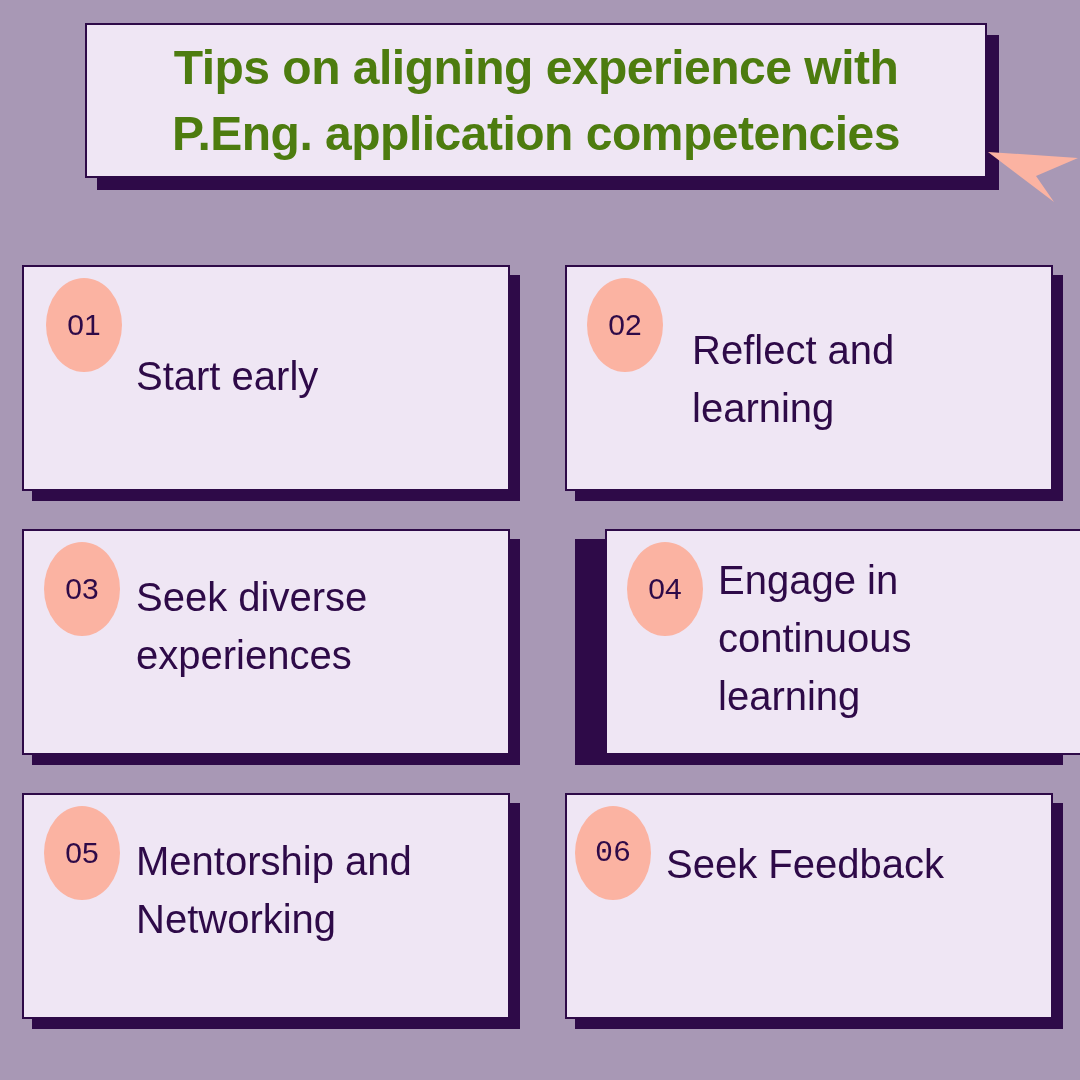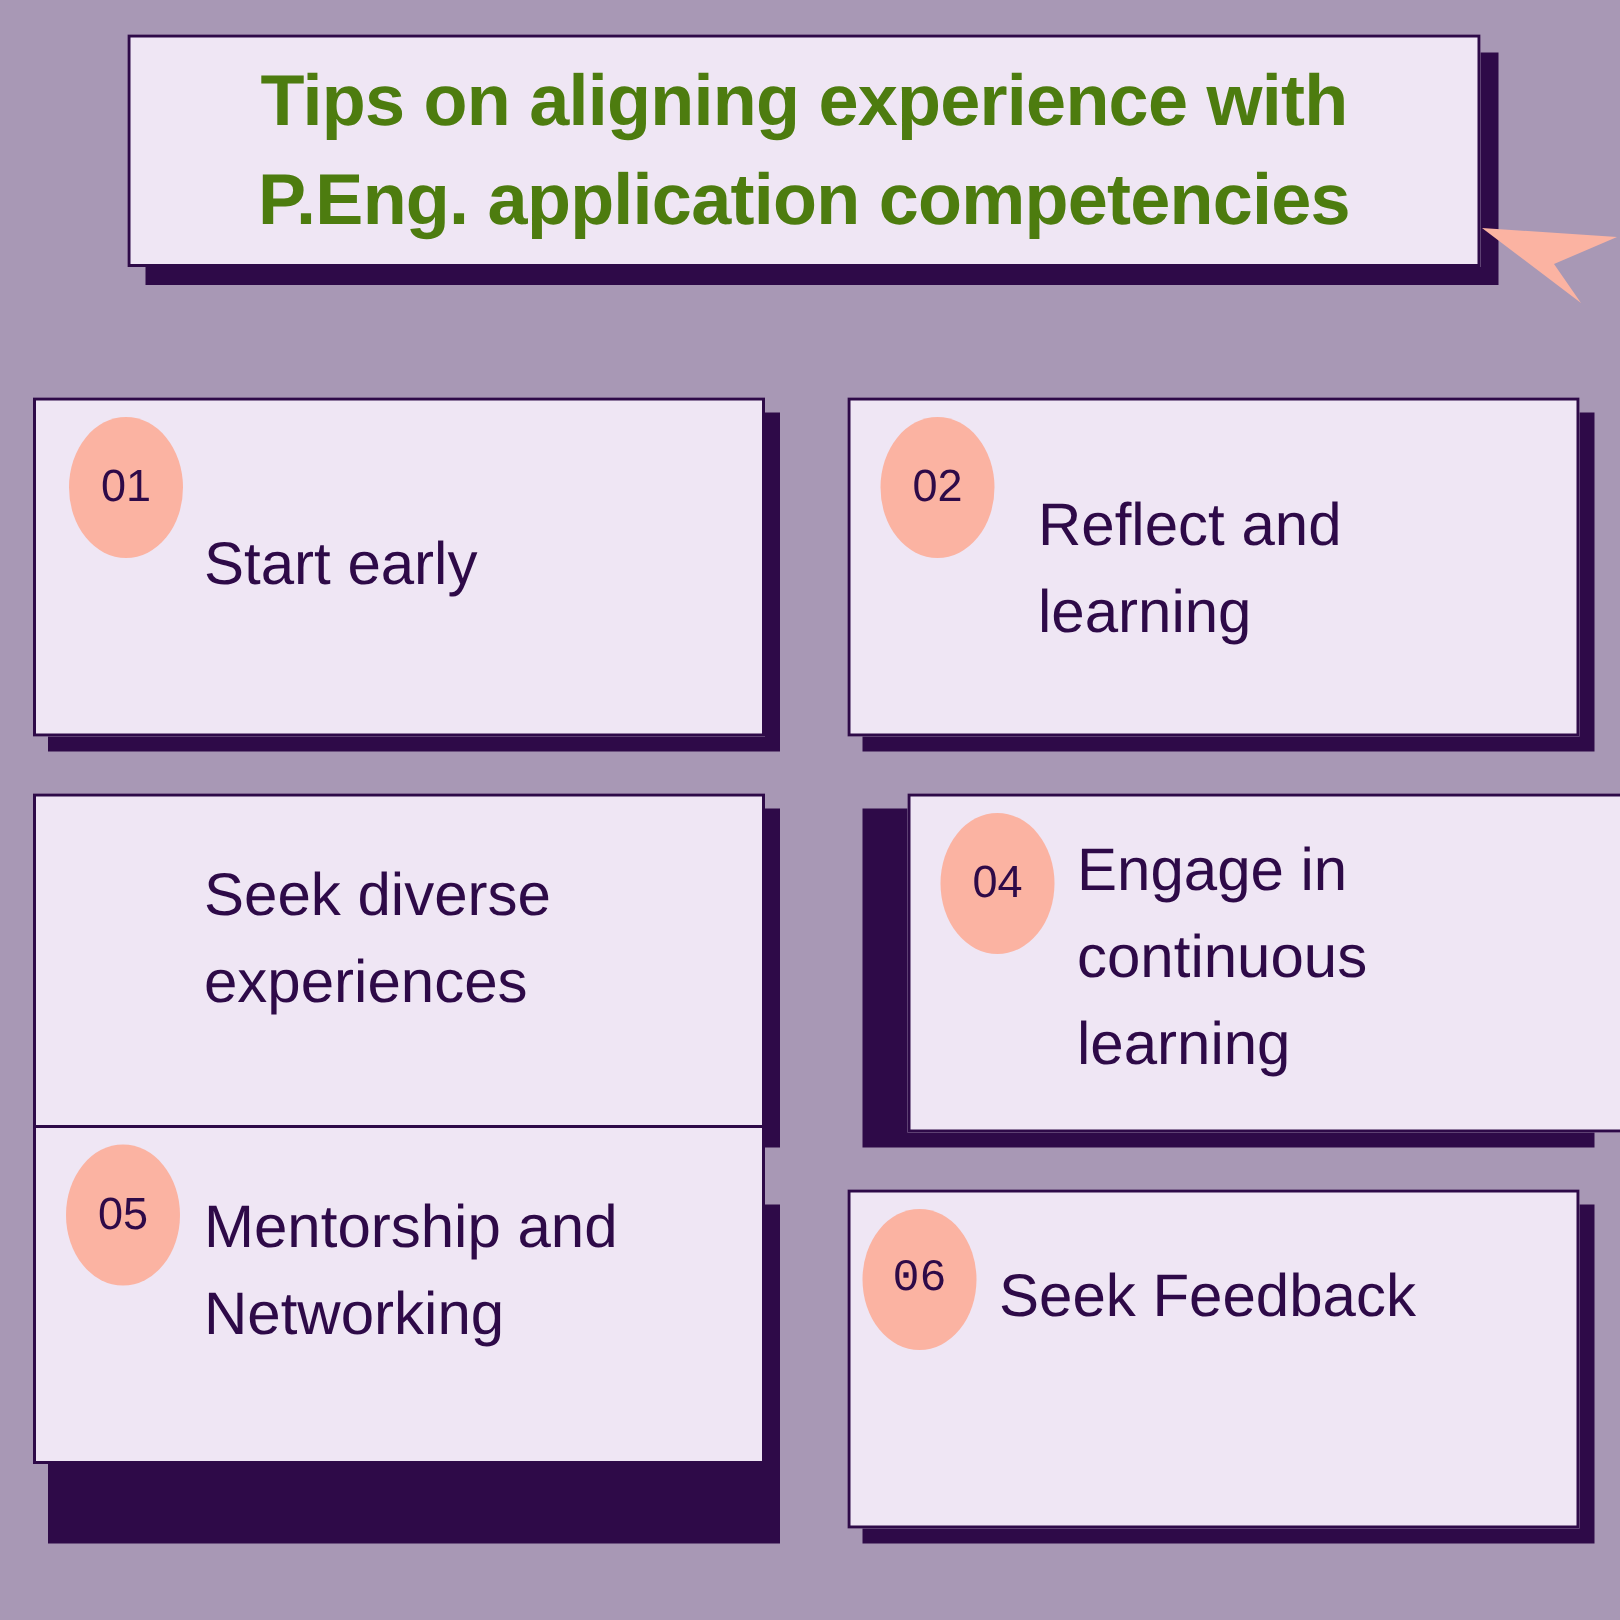--- a/index.html
+++ b/index.html
@@ -40,38 +40,39 @@
 <div class="box card" style="left:565px;top:265px;padding-left:36px;">
   <div class="num" style="left:20px;top:11px;">02</div>
   <div class="label" style="left:125px;top:54px;">
     <div>Reflect and</div>
     <div>learning</div>
   </div>
 </div>
 
 <div class="shadow-box" style="left:32px;top:539px;width:488px;height:226px;"></div>
 <div class="box card" style="left:22px;top:529px;">
+  <div class="num" style="left:20px;top:11px;">03</div>
   <div class="label" style="left:112px;top:37px;">
     <div>Seek diverse</div>
     <div>experiences</div>
   </div>
 </div>
 
 <div class="shadow-box" style="left:575px;top:539px;width:488px;height:226px;"></div>
 <div class="box card" style="left:565px;top:529px;margin-left:40px;">
   <div class="num" style="left:20px;top:11px;">04</div>
   <div class="label" style="left:111px;top:20px;">
     <div>Engage in</div>
     <div>continuous</div>
     <div>learning</div>
   </div>
 </div>
 
 <div class="shadow-box" style="left:32px;top:803px;width:488px;height:226px;"></div>
-<div class="box card" style="left:22px;top:750px;padding-left:44px;">
+<div class="box card" style="left:22px;top:793px;padding-left:44px;">
   <div class="num" style="left:20px;top:11px;">05</div>
   <div class="label" style="left:112px;top:37px;">
     <div>Mentorship and</div>
     <div>Networking</div>
   </div>
 </div>
 
 <div class="shadow-box" style="left:575px;top:803px;width:488px;height:226px;"></div>
 <div class="box card" style="left:565px;top:793px;">
   <div class="num" style="left:8px;top:11px;font-family:Liberation Mono, monospace;">06</div>

